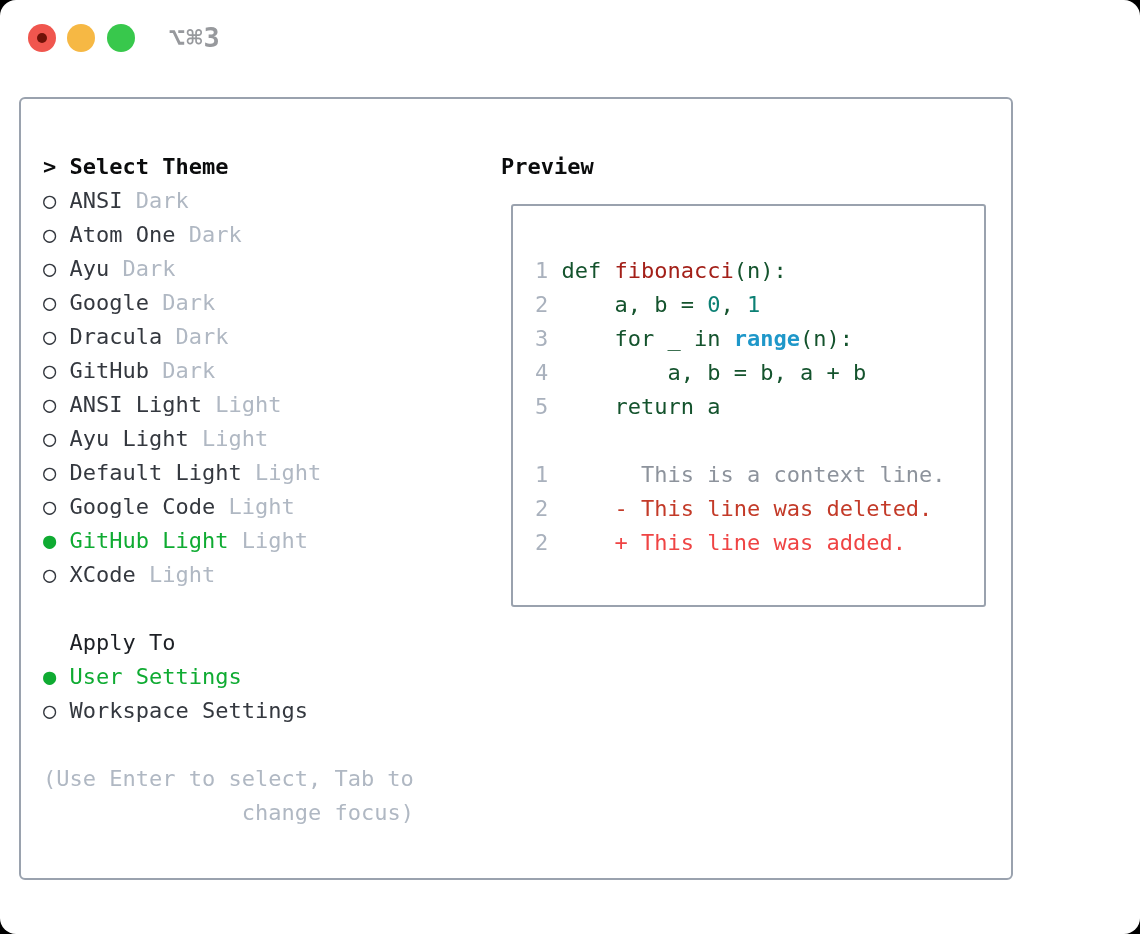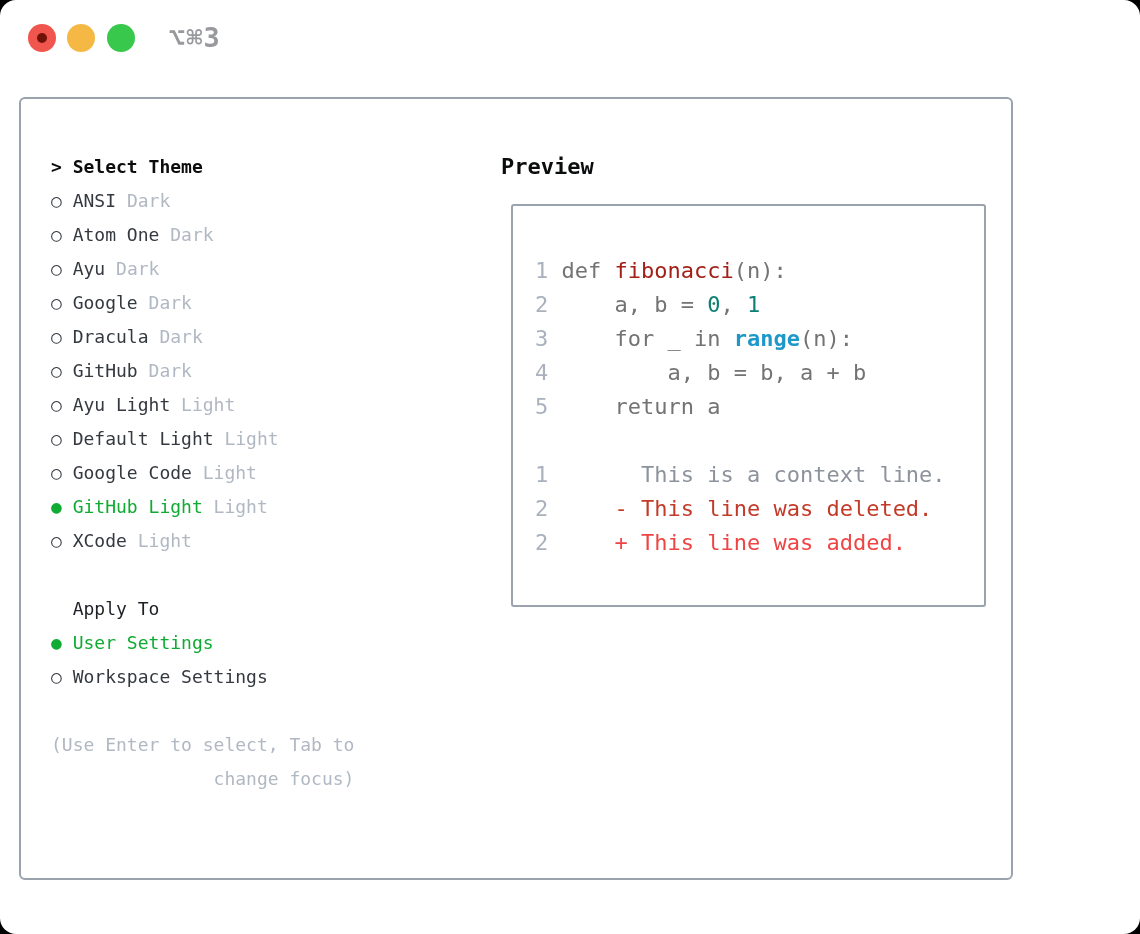--- a/index.html
+++ b/index.html
@@ -16,39 +16,39 @@
   .tl-yellow { left:67px; background:#f6b844; }
   .tl-green { left:107px; background:#38c84c; }
   .window-title { position:absolute; left:169px; top:22px; font-size:27px; font-weight:bold;
                   color:#97999d; letter-spacing:1px; }
 
   
   .panel { position:absolute; left:19px; top:97px; width:994px; height:783px;
            background:#fff; border:2px solid #9aa2ae; border-radius:6px; }
 
   
-  .left-col { position:absolute; left:30px; top:51px; font-size:18px; line-height:34px; }
+  .left-col { position:absolute; left:22px; top:51px; font-size:22px; line-height:34px; }
   .row { white-space:pre; color:#34383f; }
   .header-row { font-weight:bold; color:#0b0c0d; }
   .variant { color:#b0b8c3; }
   .theme-option.selected .radio, .theme-option.selected .opt-name,
   .apply-option.selected .radio, .apply-option.selected .opt-name { color:#0fab32; }
   .apply-header { margin-top:34px; padding-left:2ch; color:#1d2025; }
   .help-block { margin-top:34px;text-align:right; }
   .help-line { white-space:pre; color:#b0b8c3; }
 
   
   .preview-title { position:absolute; left:480px; top:51px; font-size:22px; line-height:34px;
                    font-weight:bold; color:#0b0c0d; }
   .preview-box { position:absolute; left:490px; top:105px; width:475px; height:403px;
                  border:2px solid #9aa2ae; border-radius:3px; background:#fff;
                  padding:48px 22px 0; font-size:22px; line-height:34px; }
   .pline { white-space:pre; }
   .tok-lineno  { color:#a9b1bd; }
-  .tok-code    { color:#737373; }
+  .tok-code    { color:#14532d; }
   .tok-func    { color:#a32019; }
   .tok-num     { color:#0c8074; }
   .tok-builtin { color:#1e97c9;font-weight:bold; }
   .tok-ctx     { color:#8d939c; }
   .tok-del     { color:#c33a28; }
   .tok-add     { color:#ef4444; }
 </style>
 </head>
 <body>
 
@@ -65,20 +65,21 @@
 
     <div class="left-col">
       <div class="row header-row"><span>&gt; </span><span>Select Theme</span></div>
       <div id="theme-items">
           <div class="row theme-option"><span class="radio">○ </span><span class="opt-name">ANSI</span><span class="variant"> Dark</span></div>
           <div class="row theme-option"><span class="radio">○ </span><span class="opt-name">Atom One</span><span class="variant"> Dark</span></div>
           <div class="row theme-option"><span class="radio">○ </span><span class="opt-name">Ayu</span><span class="variant"> Dark</span></div>
           <div class="row theme-option"><span class="radio">○ </span><span class="opt-name">Google</span><span class="variant"> Dark</span></div>
           <div class="row theme-option"><span class="radio">○ </span><span class="opt-name">Dracula</span><span class="variant"> Dark</span></div>
           <div class="row theme-option"><span class="radio">○ </span><span class="opt-name">GitHub</span><span class="variant"> Dark</span></div>
+          <div class="row theme-option"><span class="radio">○ </span><span class="opt-name">ANSI Light</span><span class="variant"> Light</span></div>
           <div class="row theme-option"><span class="radio">○ </span><span class="opt-name">Ayu Light</span><span class="variant"> Light</span></div>
           <div class="row theme-option"><span class="radio">○ </span><span class="opt-name">Default Light</span><span class="variant"> Light</span></div>
           <div class="row theme-option"><span class="radio">○ </span><span class="opt-name">Google Code</span><span class="variant"> Light</span></div>
           <div class="row theme-option selected"><span class="radio">● </span><span class="opt-name">GitHub Light</span><span class="variant"> Light</span></div>
           <div class="row theme-option"><span class="radio">○ </span><span class="opt-name">XCode</span><span class="variant"> Light</span></div>
         </div>
       <div class="row apply-header">Apply To</div>
       <div id="apply-items">
           <div class="row apply-option selected"><span class="radio">● </span><span class="opt-name">User Settings</span></div>
           <div class="row apply-option"><span class="radio">○ </span><span class="opt-name">Workspace Settings</span></div>

